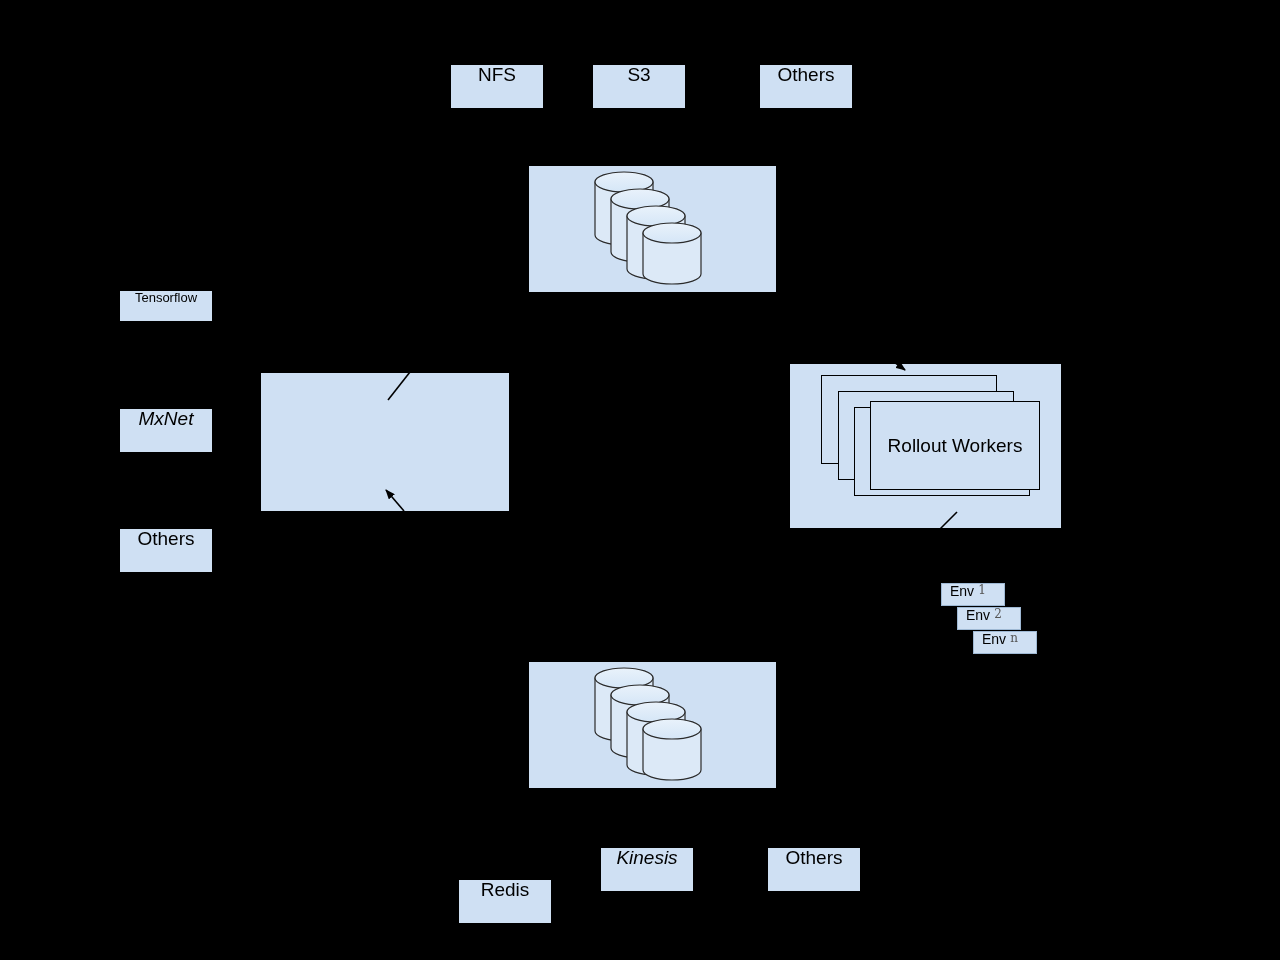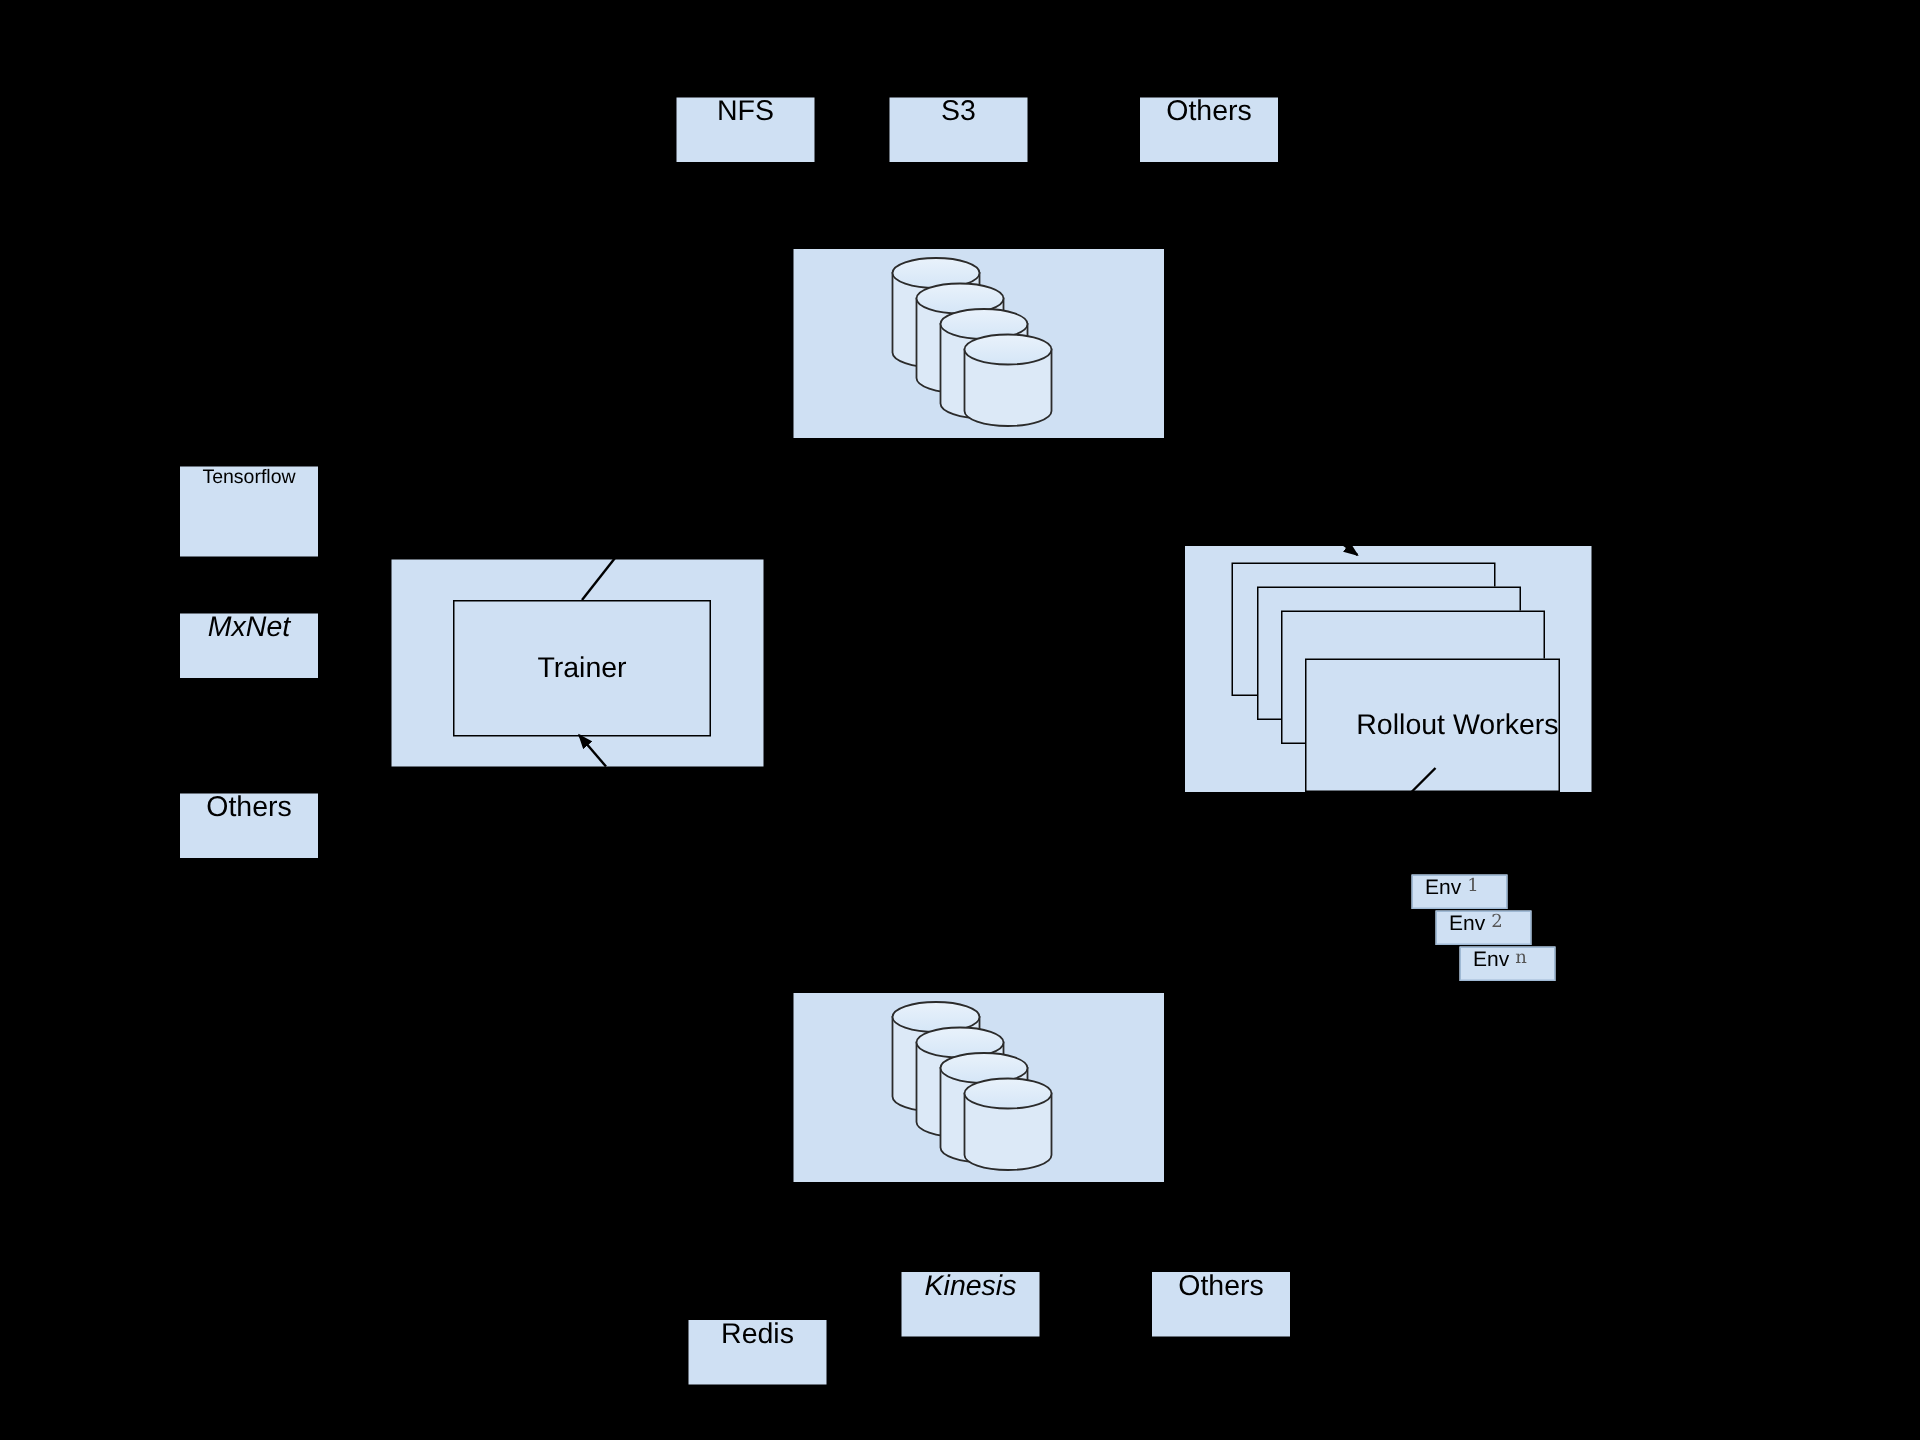--- a/index.html
+++ b/index.html
@@ -118,44 +118,41 @@
       <path d="M98,50 L98,103 A29,10 0 0 0 156,103 L156,50 Z" fill="#dce9f7" stroke="#2b2b2b" stroke-width="1.2"></path>
       <ellipse cx="127" cy="50" rx="29" ry="10" fill="url(#topgrad1)" stroke="#2b2b2b" stroke-width="1.2"></ellipse>
     </g>
 
     <g>
       <path d="M114,67 L114,108 A29,10 0 0 0 172,108 L172,67 Z" fill="#dce9f7" stroke="#2b2b2b" stroke-width="1.2"></path>
       <ellipse cx="143" cy="67" rx="29" ry="10" fill="url(#topgrad1)" stroke="#2b2b2b" stroke-width="1.2"></ellipse>
     </g>
   </svg>
 
-  <div class="node label-sm" style="left:120px; top:311px; width:92px; height:60px;">
+  <div class="node label-sm" style="left:120px; top:291px; width:92px; height:30px;">
     <span>Tensorflow</span>
   </div>
 
   <div class="node label-lg" style="left:120px; top:409px; width:92px; height:43px;font-style:italic;">
     <span>MxNet</span>
   </div>
 
   <div class="node label-lg" style="left:120px; top:529px; width:92px; height:43px;">
     <span>Others</span>
   </div>
 
   <div class="panel" style="left:261px; top:373px; width:248px; height:138px;">
-  </div>
-  <div class="stroked" style="position:absolute; left:302px; top:400px; width:170px; height:89px; background:#cfe0f3; display:flex; align-items:center; justify-content:center; font-size:19px; color:#000;">
-    <span>Trainer</span>
   </div>
 
   <div class="panel" style="left:790px; top:364px; width:271px; height:164px;">
   </div>
   <div class="stack-layer" style="left:821px; top:375px; width:176px; height:89px;"></div>
   <div class="stack-layer" style="left:838px; top:391px; width:176px; height:89px;"></div>
   <div class="stack-layer" style="left:854px; top:407px; width:176px; height:89px;"></div>
-  <div class="stack-front" style="left:870px; top:439px; width:170px; height:89px;justify-content:flex-end;">
+  <div class="stack-front" style="left:870px; top:401px; width:170px; height:89px;">
     <span>Rollout Workers</span>
   </div>
 
   <div class="node label-env stroked" style="left:941px; top:583px; width:64px; height:23px; border-color:#9fb9d4; justify-content:flex-start; padding-left:8px;">
     <span>Env</span>
       <span class="env-num">1</span>
   </div>
   <div class="node label-env stroked" style="left:957px; top:607px; width:64px; height:23px; border-color:#9fb9d4; justify-content:flex-start; padding-left:8px;">
     <span>Env</span>
       <span class="env-num">2</span>

